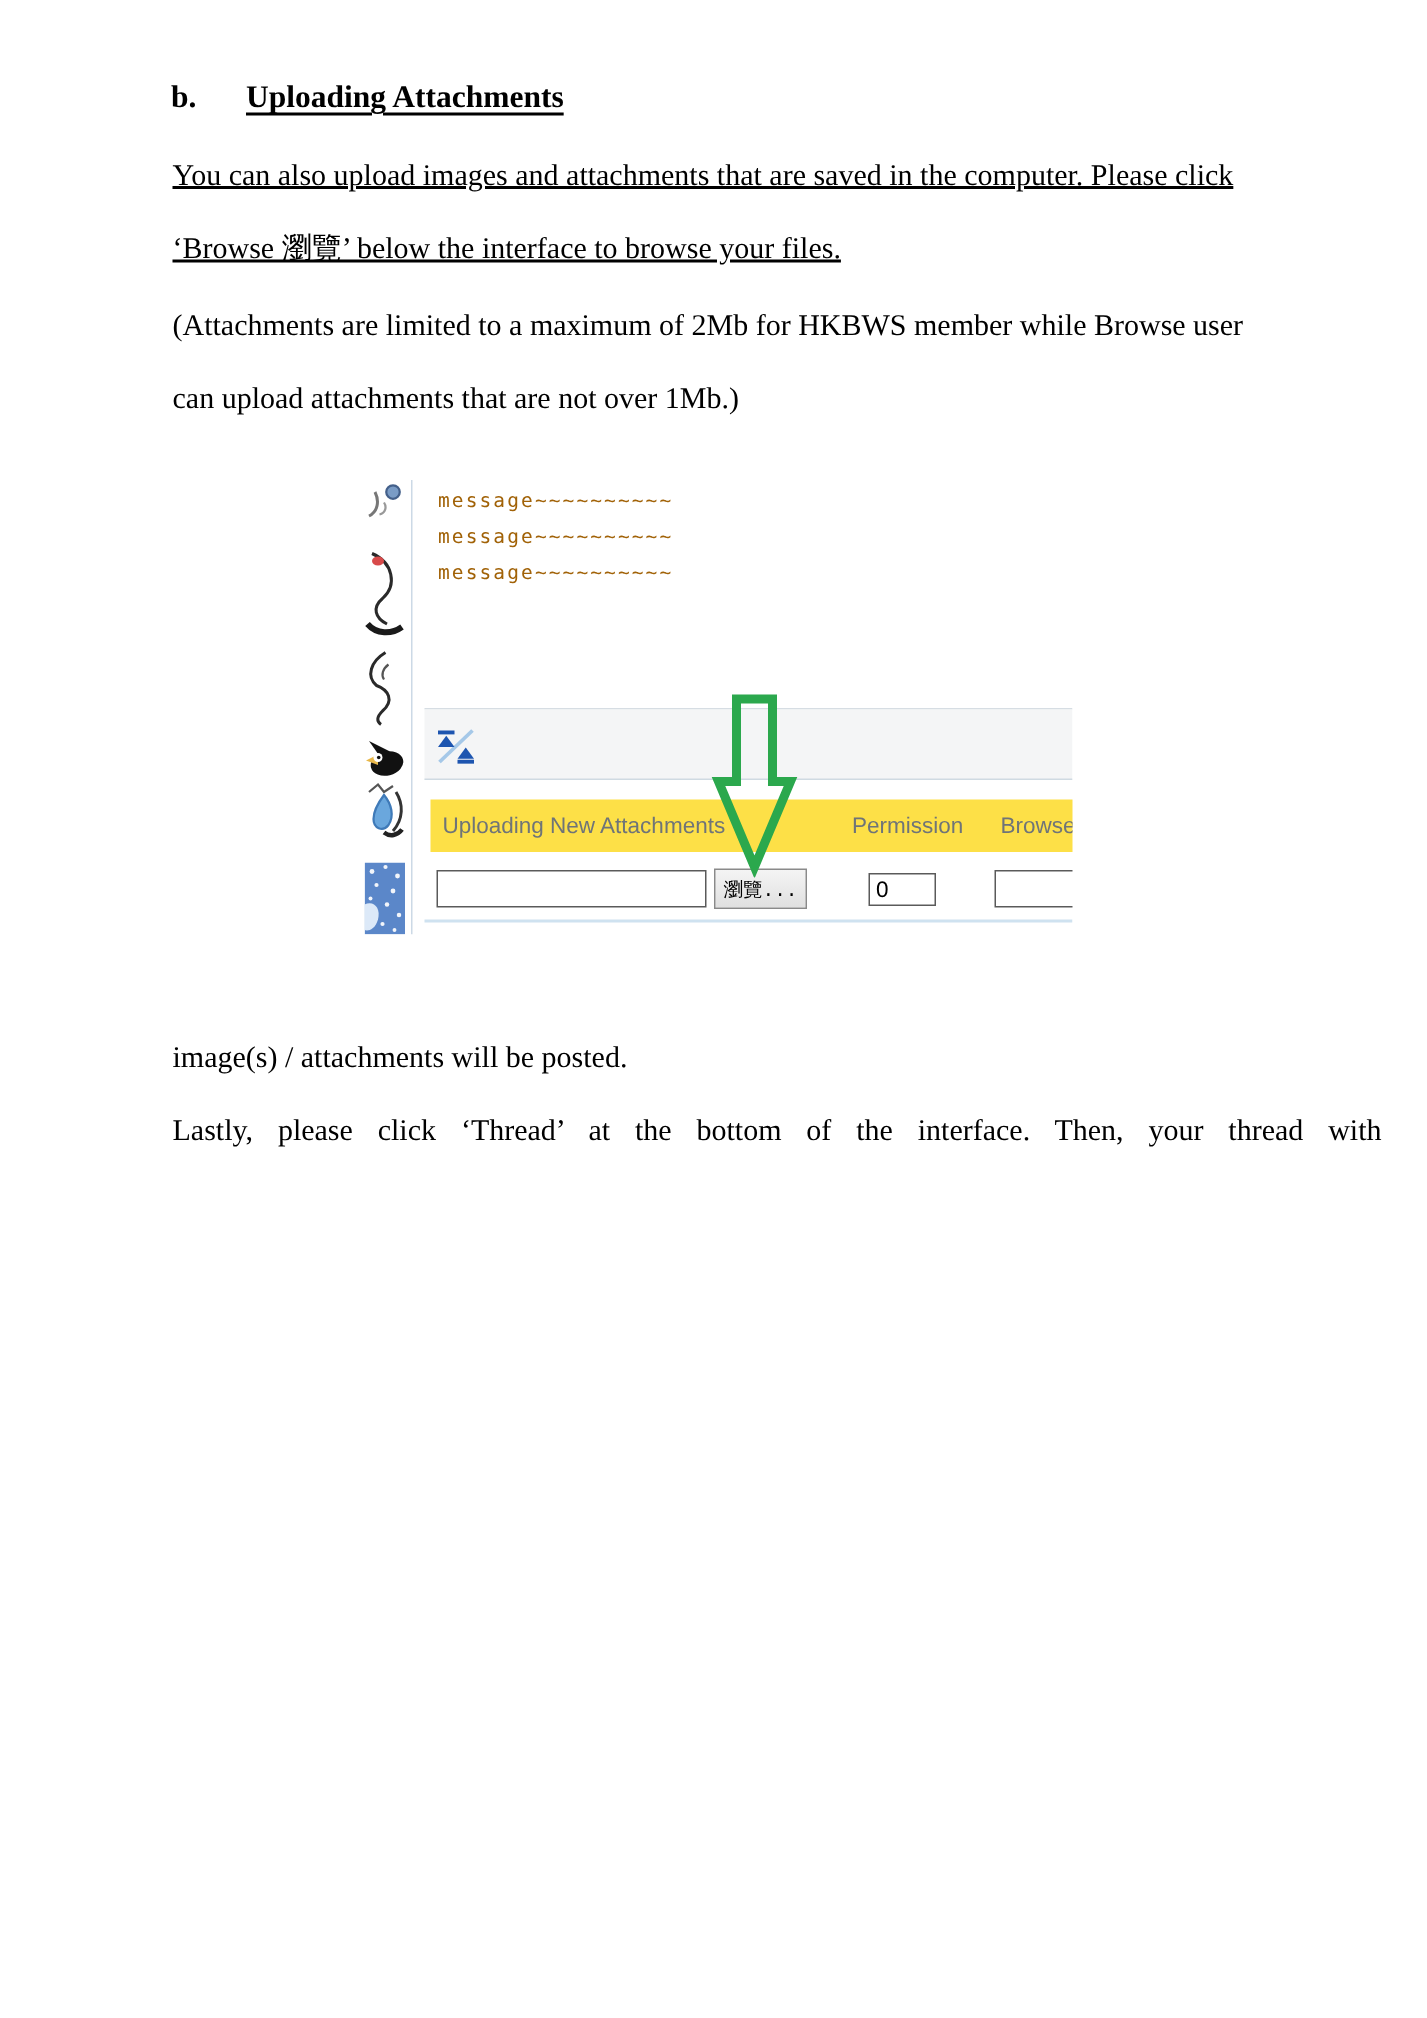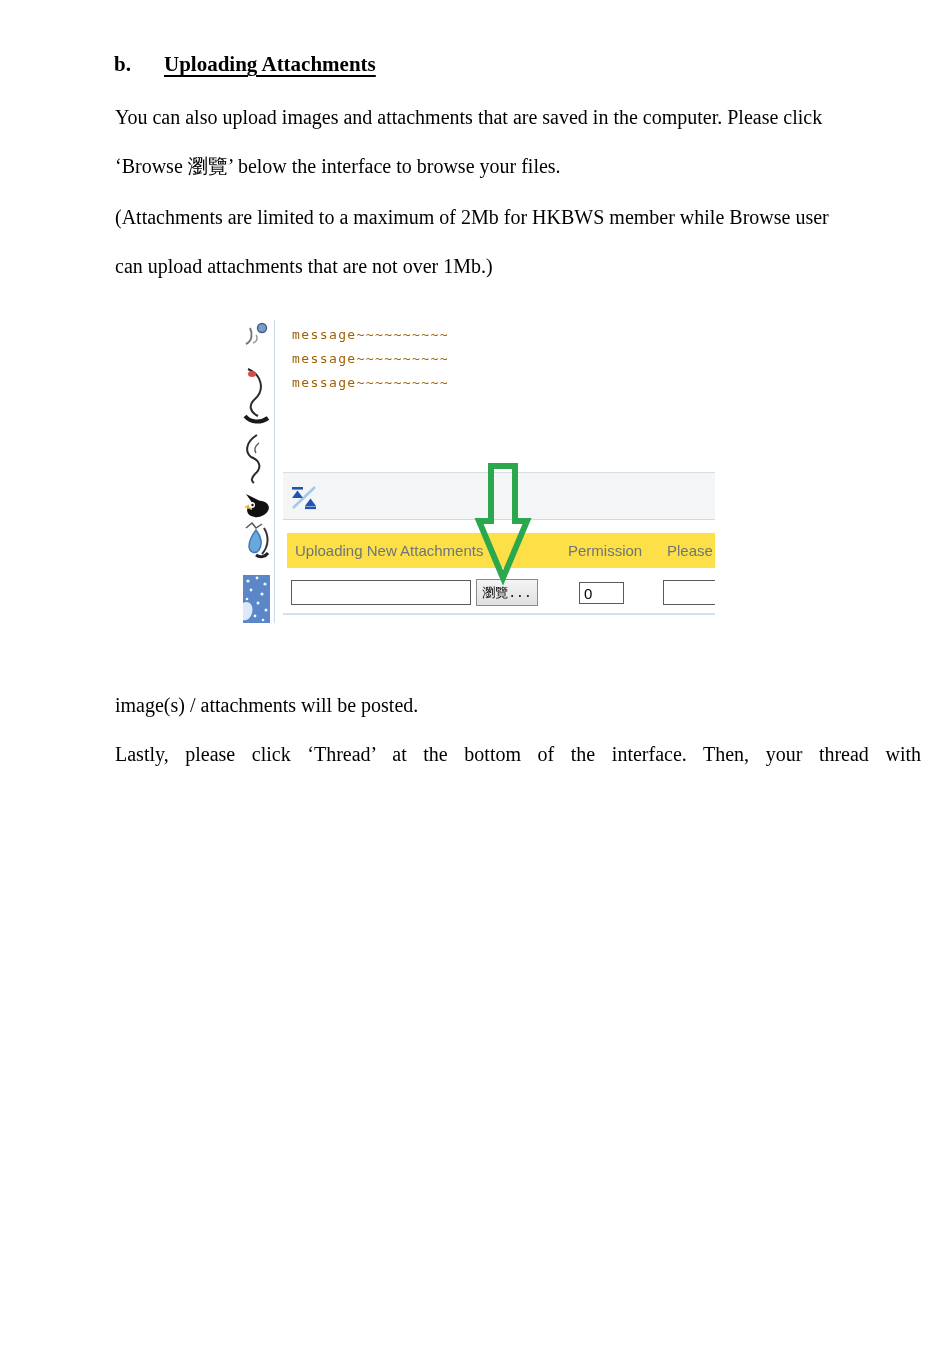--- a/index.html
+++ b/index.html
@@ -43,21 +43,21 @@
 </style>
 </head>
 <body>
 
 <div class="page">
 
   <div class="heading-row">
     <span class="sec">b.</span><span class="title">Uploading Attachments</span>
   </div>
 
-  <div class="para" style="top:93px;">
+  <div class="para" style="top:93px;text-decoration:underline;">
     <div class="pline">You can also upload images and attachments that are saved in the computer. Please click</div>
     <div class="pline">‘Browse 瀏覽’ below the interface to browse your files.</div>
   </div>
 
   <div class="para" style="top:193px;">
     <div class="pline">(Attachments are limited to a maximum of 2Mb for HKBWS member while Browse user</div>
     <div class="pline">can upload attachments that are not over 1Mb.)</div>
   </div>
 
   <div class="shot">
@@ -135,21 +135,21 @@
           <path d="M8.5,5.5 L3,13 L14,13 Z"></path>
           <path d="M21.5,21 L16,13.5 L27,13.5 Z" transform="rotate(180 21.5 17.2)"></path>
           <rect x="16" y="21.5" width="11" height="2.6"></rect>
         </g>
       </svg>
     </div>
 
     <div class="attach-header">
       <span class="hlabel hl-upload">Uploading New Attachments</span>
       <span class="hlabel hl-perm">Permission</span>
-      <span class="hlabel hl-desc">Please</span>
+      <span class="hlabel hl-desc">Browse</span>
     </div>
 
     <div class="attach-row">
       <input class="win-input file-input" type="text" value="" style="">
       <button class="browse-btn">瀏覽...</button>
       <input class="win-input perm-input" type="text" value="0" style="">
       <input class="win-input desc-input" type="text" value="" style="">
     </div>
     <div class="bottom-line"></div>
 

